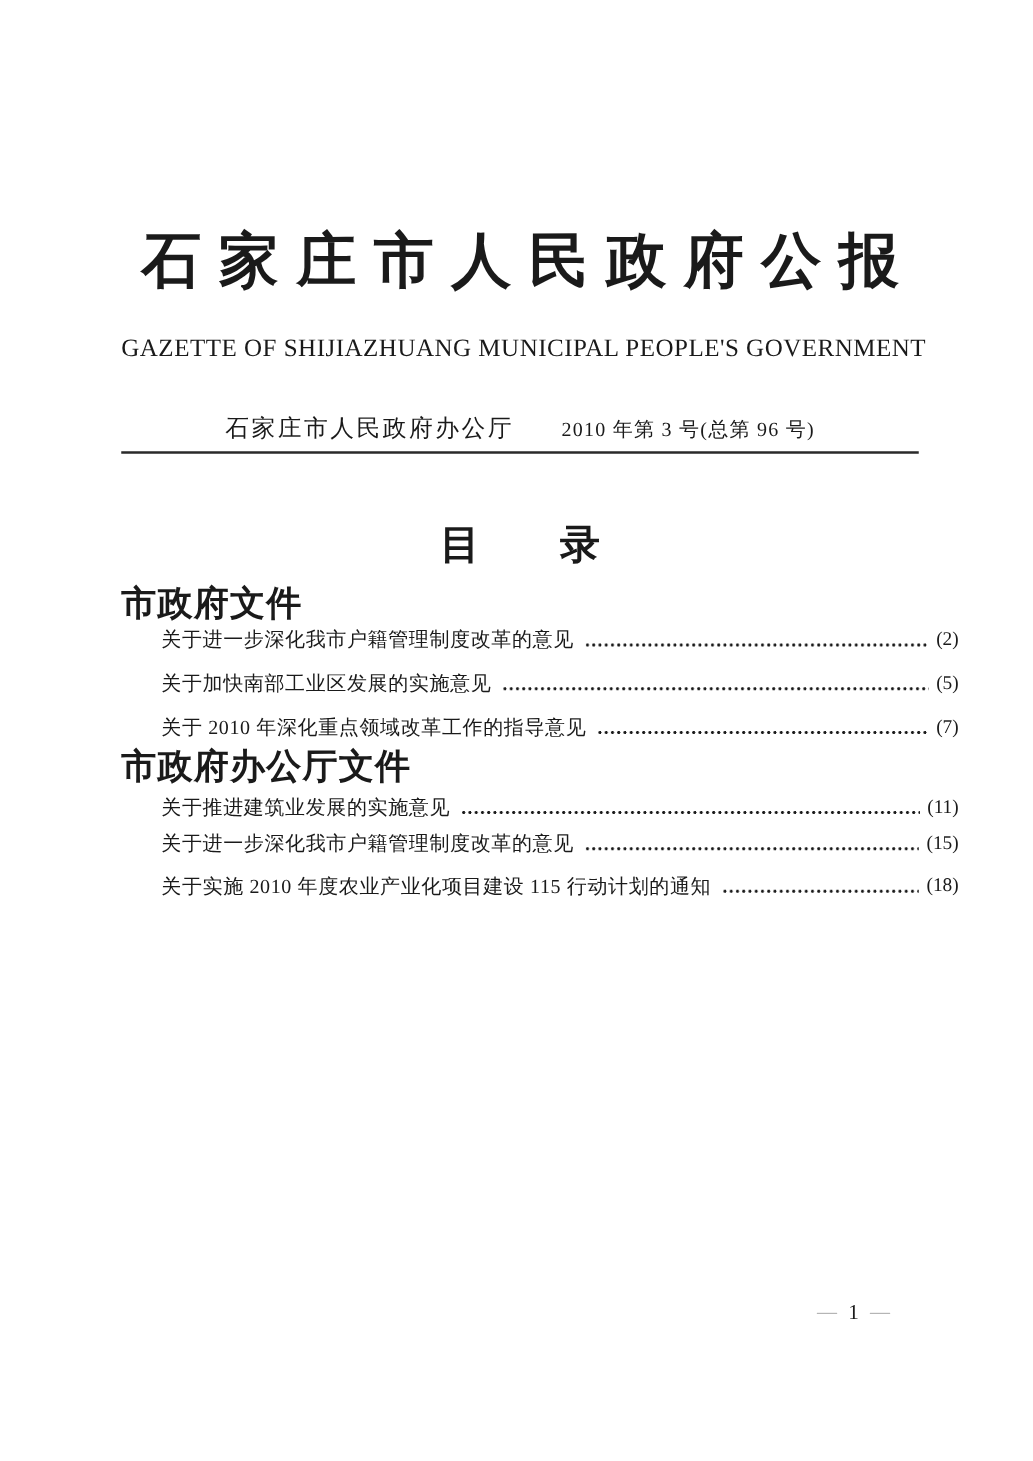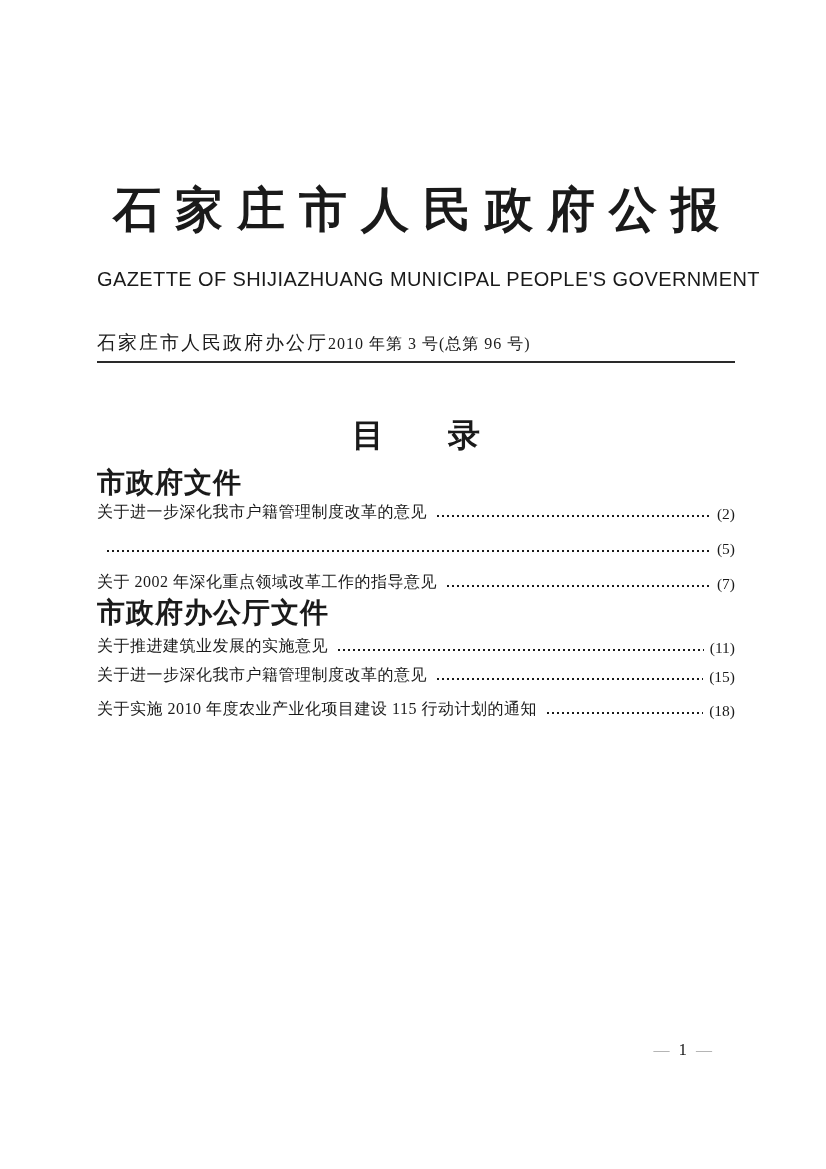--- a/index.html
+++ b/index.html
@@ -35,27 +35,28 @@
     line-height: 1.25;
     white-space: nowrap;
     font-family: "Liberation Serif", "DejaVu Serif", serif;
   }
   .title-en {
     top: 268px;
     text-align: left;
     font-size: 20px;
     letter-spacing: 0.4px;
     white-space: nowrap;
-    font-family: Liberation Sans, sans-serif;
+    font-family: Liberation Serif, serif;
   }
   .issue-row {
     top: 330px;
     display: flex;
-    justify-content: flex-start;
+    justify-content: center;
     align-items: baseline;
+    gap: 38px;
   }
   .publisher {
     font-size: 19px;
     letter-spacing: 2px;
   }
   .issue-no {
     font-size: 16px;
     letter-spacing: 1px;
   }
   .masthead-rule {
@@ -78,22 +79,23 @@
     margin: 0;
     font-size: 28px;
     font-weight: 700;
     letter-spacing: 1px;
     line-height: 1.2;
     font-family: "Liberation Sans", "DejaVu Sans", sans-serif;
   }
   .toc-item {
     height: 22px;
     display: flex;
-    align-items: flex-end;
+    align-items: center;
     font-size: 16px;
+    margin-left: 32px;
   }
   .toc-item .item-title {
     white-space: nowrap;
     letter-spacing: 0.5px;
   }
   .leader {
     flex: 1;
     align-self: center;
     height: 4px;
     margin: 8px 6px 0 9px;
@@ -145,26 +147,27 @@
 
   <h3 class="content-abs section-heading" style="top:466px">市政府文件</h3>
 
   <div class="content-abs toc-item" style="top:501px">
     <span class="item-title">关于进一步深化我市户籍管理制度改革的意见</span>
     <span class="leader"></span>
     <span class="page-ref">(2)</span>
   </div>
 
   <div class="content-abs toc-item" style="top:536px">
+    <span class="item-title">关于加快南部工业区发展的实施意见</span>
     <span class="leader"></span>
     <span class="page-ref">(5)</span>
   </div>
 
   <div class="content-abs toc-item" style="top:571px">
-    <span class="item-title">关于 2002 年深化重点领域改革工作的指导意见</span>
+    <span class="item-title">关于 2010 年深化重点领域改革工作的指导意见</span>
     <span class="leader"></span>
     <span class="page-ref">(7)</span>
   </div>
 
   <h3 class="content-abs section-heading" style="top:596px">市政府办公厅文件</h3>
 
   <div class="content-abs toc-item" style="top:635px">
     <span class="item-title">关于推进建筑业发展的实施意见</span>
     <span class="leader"></span>
     <span class="page-ref">(11)</span>

